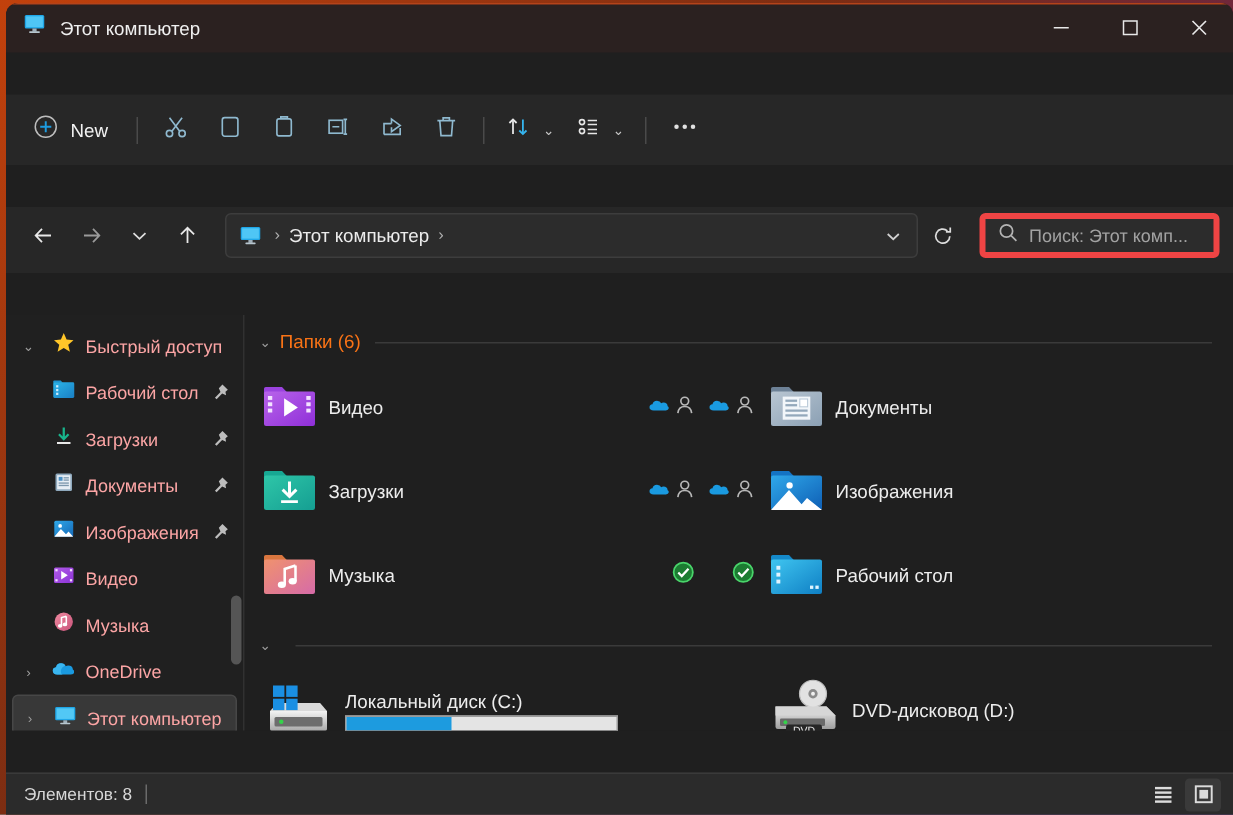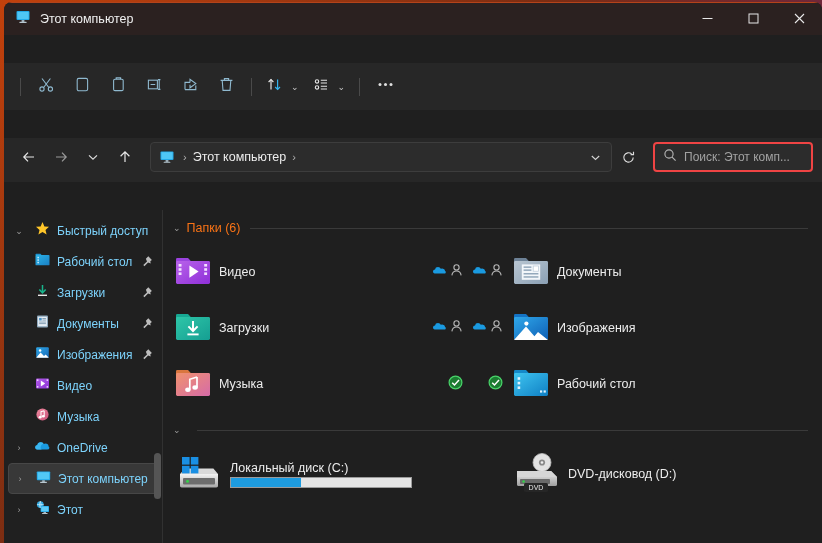--- a/index.html
+++ b/index.html
@@ -88,21 +88,21 @@
   .crumb-icon { display: flex; align-items: center; margin-right: 5px; }
   .crumb-text { color: #ececec; font-size: 12.5px; padding: 0 3px; }
   .crumb-sep { color: #b0b0b0; font-size: 11px; padding: 0 3px; }
   .addr-right { margin-left: auto; display: flex; align-items: center; }
   .addr-ibtn {
     width: 28px; height: 26px; display: flex; align-items: center; justify-content: center;
     color: #d0d0d0; border-radius: 3px;
   }
   #searchbox {
     width: 160px; height: 30px; margin-left: 9px;
-    background: #2c2c2c; border: 2px solid #ef4444; border-radius: 4px;
+    background: #2c2c2c; border: 4px solid #ef4444; border-radius: 4px;
     display: flex; align-items: center; padding: 0 8px; gap: 7px;
   }
   .search-ph { color: #a2a2a2; font-size: 12px; white-space: nowrap; overflow: hidden; }
 
   
   #body { flex: 1 1 auto; display: flex; min-height: 0; background: #1f1f1f; }
 
   
   #sidebar {
     width: 159px; flex: 0 0 159px;
@@ -116,21 +116,21 @@
     height: 31px; display: flex; align-items: center;
     margin: 0 4px; border-radius: 4px; padding-right: 5px;
     position: relative;
   }
   .nav-item.selected { background: #383838; border: 1px solid #474747; }
   .nav-chev {
     width: 22px; flex: 0 0 22px; display: flex; align-items: center; justify-content: center;
     color: #9d9d9d; font-size: 9px;
   }
   .nav-ico { width: 24px; flex: 0 0 24px; display: flex; align-items: center; justify-content: center; }
-  .nav-lbl { color: #7dd3fc; font-size: 12px; white-space: nowrap; margin-left: 3px; }
+  .nav-lbl { color: #fca5a5; font-size: 12px; white-space: nowrap; margin-left: 3px; }
   .nav-pin { margin-left: auto; color: #b9b9b9; display: flex; align-items: center; }
   .nav-indent { padding-left: 22px; }
 
   
   #content { flex: 1 1 auto; overflow: hidden; position: relative; padding-top: 6px; }
   .section-head { display: flex; align-items: center; padding: 0 14px 0 10px; height: 24px; }
   .sec-chev { color: #9d9d9d; font-size: 9px; margin-right: 6px; }
   .sec-title { color: #f97316; font-size: 12.5px; white-space: nowrap; }
   .sec-rule { flex: 1 1 auto; height: 1px; background: #3a3a3a; margin-left: 10px; }
 
@@ -215,20 +215,29 @@
       </div>
       <div class="win-btn close">
         <svg width="11" height="11" viewBox="0 0 11 11">
             <path d="M1 1 L10 10 M10 1 L1 10" stroke="currentColor" stroke-width="1.1" fill="none"></path>
           </svg>
       </div>
     </div>
   </div>
 
   <div id="toolbar">
+    <div class="tb-btn tb-new">
+      <span>
+        <svg width="17" height="17" viewBox="0 0 17 17">
+          <circle cx="8.5" cy="8.5" r="7" fill="none" stroke="#bdbdbd" stroke-width="1"></circle>
+          <path d="M8.5 4.8 L8.5 12.2 M4.8 8.5 L12.2 8.5" stroke="#1d9bdf" stroke-width="1.3"></path>
+        </svg>
+      </span>
+      <span class="lbl">New</span>
+    </div>
 
     <div class="tb-sep"></div>
 
     <div class="tb-btn">
       <span>
         <svg width="17" height="17" viewBox="0 0 17 17" fill="none" stroke="#8fb9cf" stroke-width="1.1">
           <circle cx="4" cy="13" r="2.1"></circle>
             <circle cx="12.4" cy="13" r="2.1"></circle>
           <path d="M5.6 11.5 L12.4 2.5 M10.8 11.5 L4 2.5"></path>
         </svg>
@@ -773,14 +782,34 @@
             </span>
             <span class="drive-meta">
               <span class="drive-name">DVD-дисковод (D:)</span>
             </span>
           </div>
         </div>
 
     </div>
   </div>
 
+  <div id="statusbar">
+    <span class="status-text">Элементов: 8</span>
+    <span class="status-div"></span>
+    <span class="status-right">
+      <span class="view-btn">
+        <svg width="15" height="15" viewBox="0 0 15 15">
+          <rect x="2" y="2.6" width="11" height="1.6" fill="#dcdcdc"></rect>
+          <rect x="2" y="5.6" width="11" height="1.6" fill="#dcdcdc"></rect>
+          <rect x="2" y="8.6" width="11" height="1.6" fill="#dcdcdc"></rect>
+          <rect x="2" y="11.6" width="11" height="1.6" fill="#dcdcdc"></rect>
+        </svg>
+      </span>
+      <span class="view-btn active">
+        <svg width="15" height="15" viewBox="0 0 15 15" fill="none" stroke="#dcdcdc" stroke-width="1.3">
+          <rect x="2.2" y="2.2" width="10.6" height="10.6"></rect>
+          <rect x="4.6" y="4.6" width="5.8" height="5.8" fill="#dcdcdc" stroke="none"></rect>
+        </svg>
+      </span>
+    </span>
+  </div>
 
 </div>
 
 </body></html>

